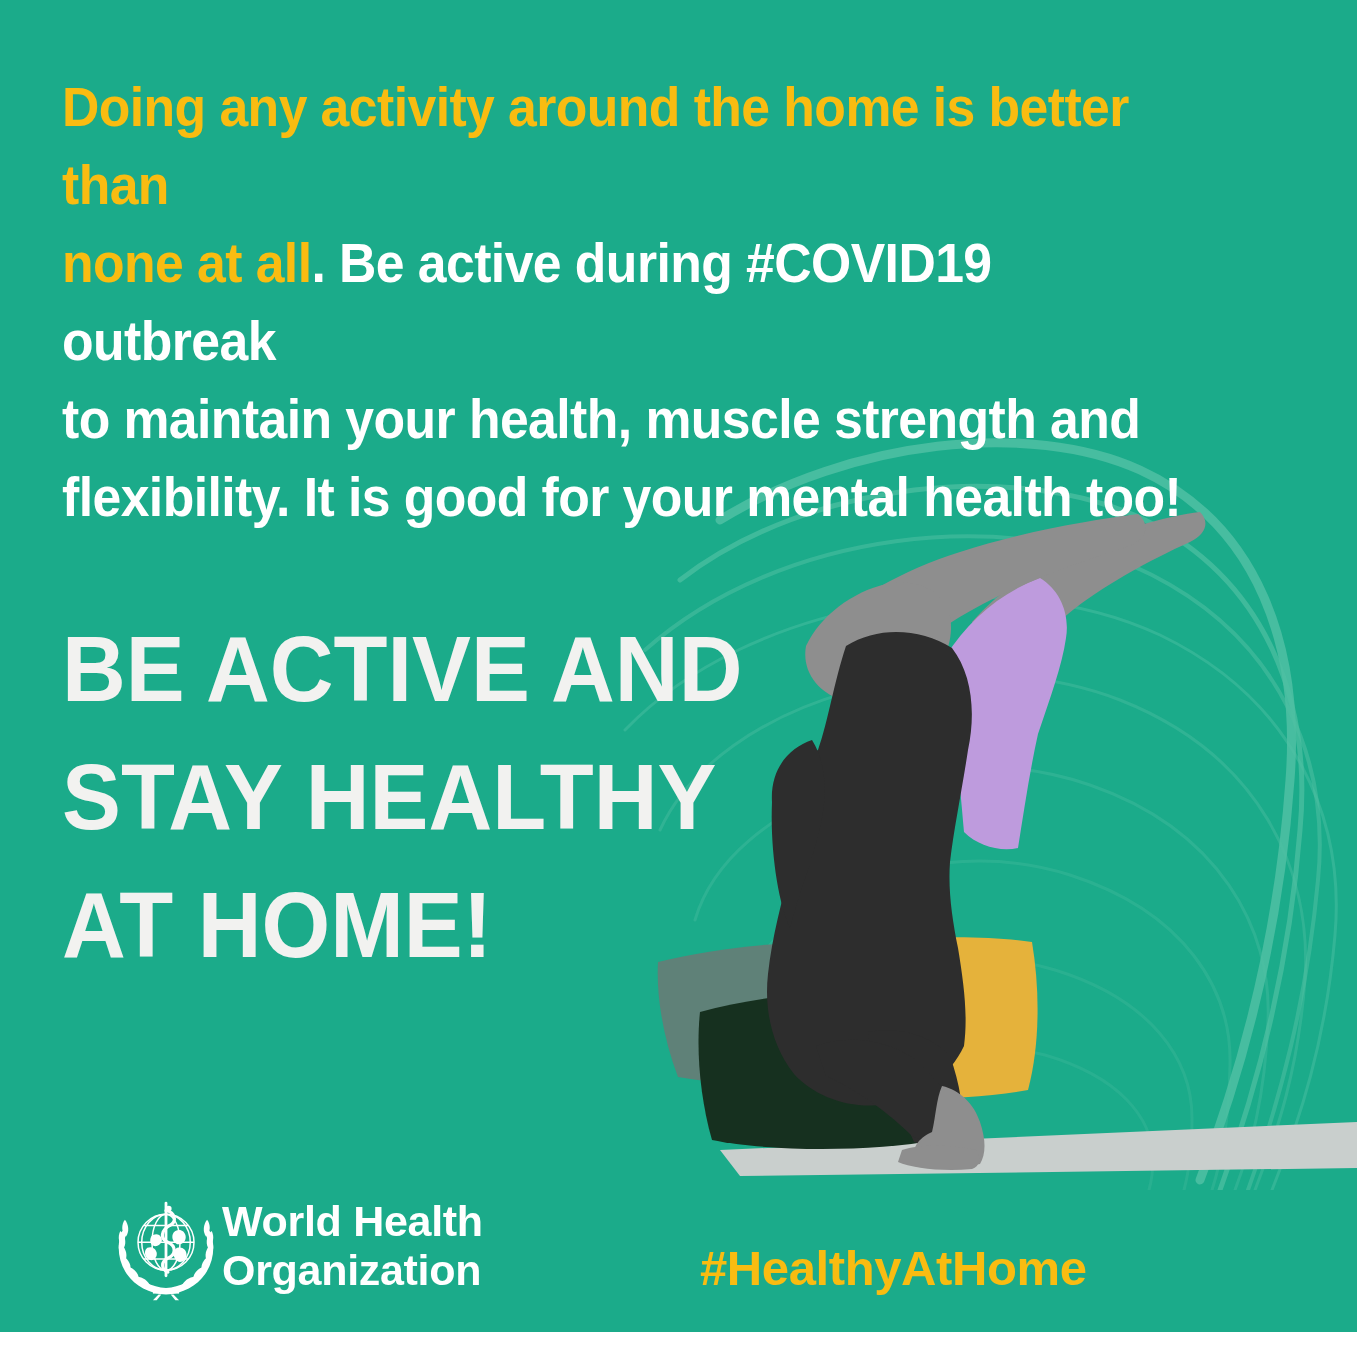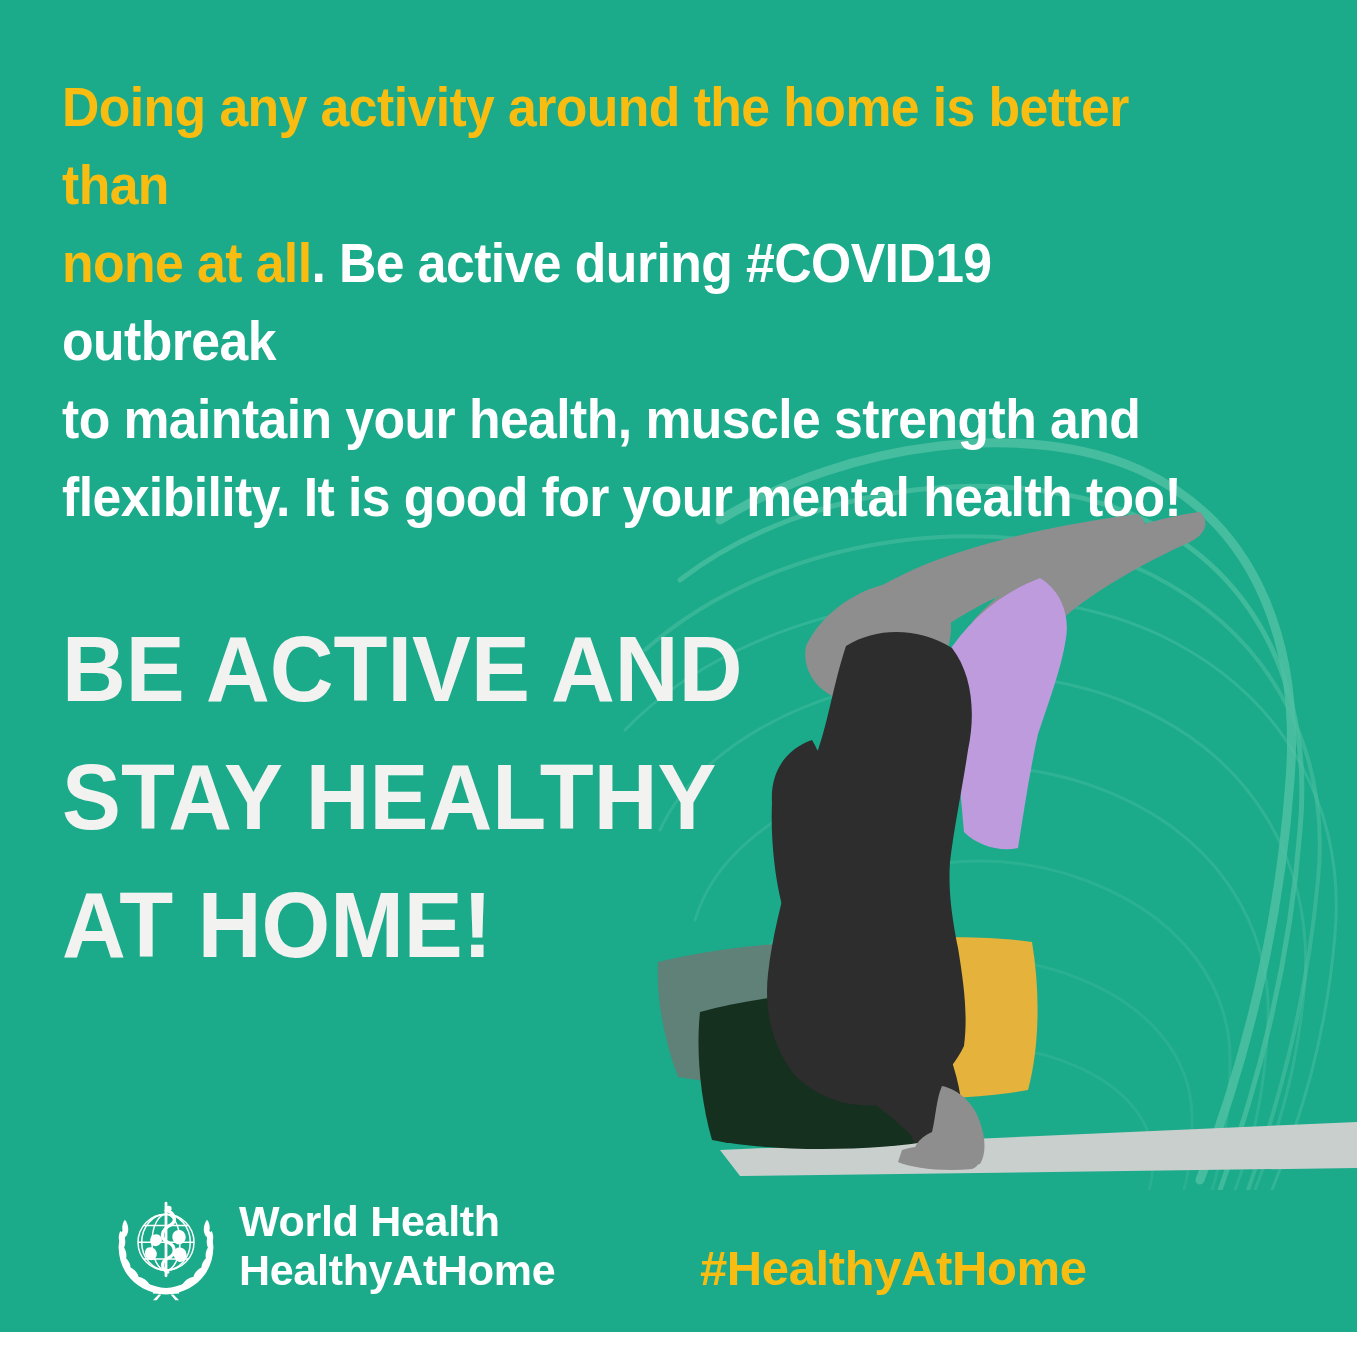--- a/index.html
+++ b/index.html
@@ -74,21 +74,20 @@
   }
   .illustration svg { display: block; width: 100%; height: 100%; }
 
   
   .who-logo {
     position: absolute;
     left: 110px;
     top: 1190px;
     display: flex;
     align-items: center;
-    gap: 17px;
   }
   .who-emblem { width: 112px; height: 112px; flex: 0 0 auto; }
   .who-emblem svg { display:block; width:100%; height:100%; }
   .who-wordmark {
     font-family: "Liberation Sans Narrow", "Liberation Sans", sans-serif;
     font-weight: bold;
     color: #ffffff;
     font-size: 43px;
     line-height: 49px;
     letter-spacing: -0.3px;
@@ -234,21 +233,21 @@
           </g>
 
           <path d="M46 108 h28 v3 h-28 Z"></path>
           <path d="M52 112 l-6 6 h4 l5 -6 Z"></path>
           <path d="M68 112 l6 6 h-4 l-5 -6 Z"></path>
         </g>
       </svg>
     </div>
     <div class="who-wordmark">
       <span>World Health</span>
-      <span>HealthyAtHome</span>
+      <span>Organization</span>
     </div>
   </div>
 
   <div class="hashtags">
     <span>#HealthyAtHome</span>
   </div>
 
 </div>
 
 </body></html>

